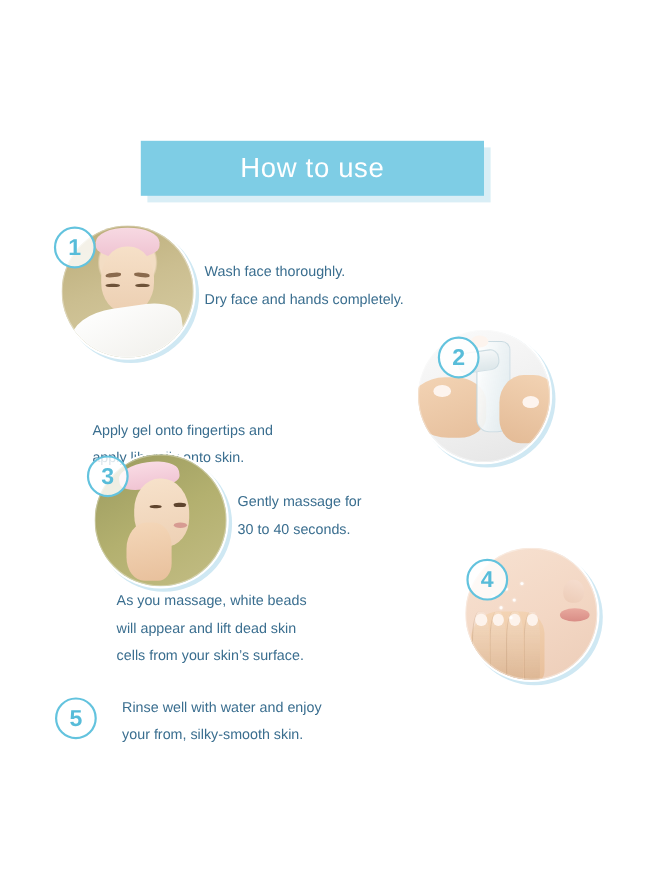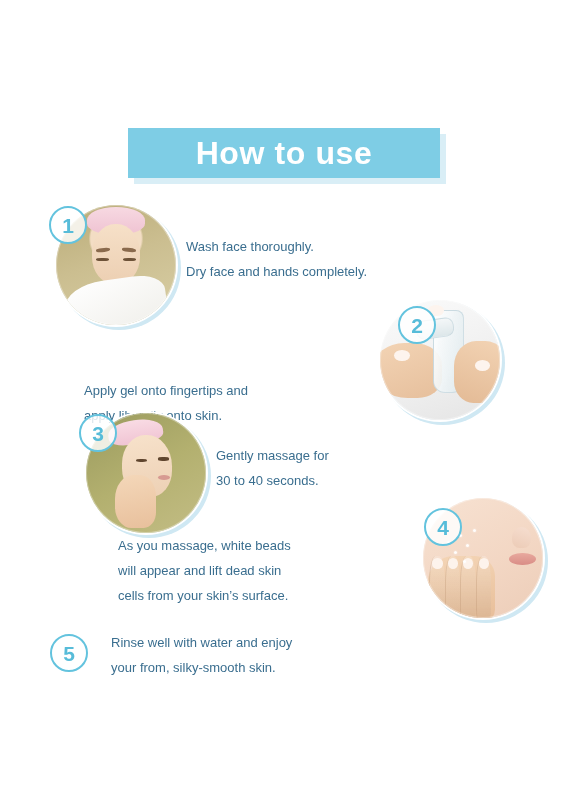--- a/index.html
+++ b/index.html
@@ -17,21 +17,21 @@
   .banner-shadow{
     position:absolute;left:6px;top:6px;width:312px;height:50px;
     background:#d9eef6;
   }
   .banner{
     position:absolute;left:0;top:0;width:312px;height:50px;
     background:#7ecde5;
     display:flex;align-items:center;justify-content:center;
   }
   .banner-title{
-    color:#ffffff;font-size:32px;font-weight:bold;letter-spacing:.6px;
+    color:#ffffff;font-size:25px;font-weight:normal;letter-spacing:.6px;
     line-height:1;
   }
 
   
   .step{position:absolute;}
 
   .photo{
     position:absolute;
     border-radius:50%;
     overflow:hidden;
@@ -222,21 +222,21 @@
       <div class="bead" style="left:36%;top:38%;"></div>
       <div class="bead" style="left:26%;top:44%;"></div>
       <div class="bead" style="left:42%;top:26%;"></div>
       <div class="bead" style="left:33%;top:52%;"></div>
       <div class="bead" style="left:20%;top:36%;"></div>
       <div class="ring"></div>
     </div>
     <div class="badge" style="left:424px;top:508px;">
       <span>4</span>
     </div>
-    <div class="text" style="left:106px;top:533px;width:320px;margin-left:12px;">As you massage, white beads
+    <div class="text" style="left:106px;top:533px;width:320px;">As you massage, white beads
 will appear and lift dead skin
 cells from your skin’s surface.</div>
   </div>
 
   <div class="step">
     <div class="badge plain" style="left:50px;top:634px;">
       <span>5</span>
     </div>
     <div class="text" style="left:111px;top:630px;width:360px;">Rinse well with water and enjoy
 your from, silky-smooth skin.</div>

